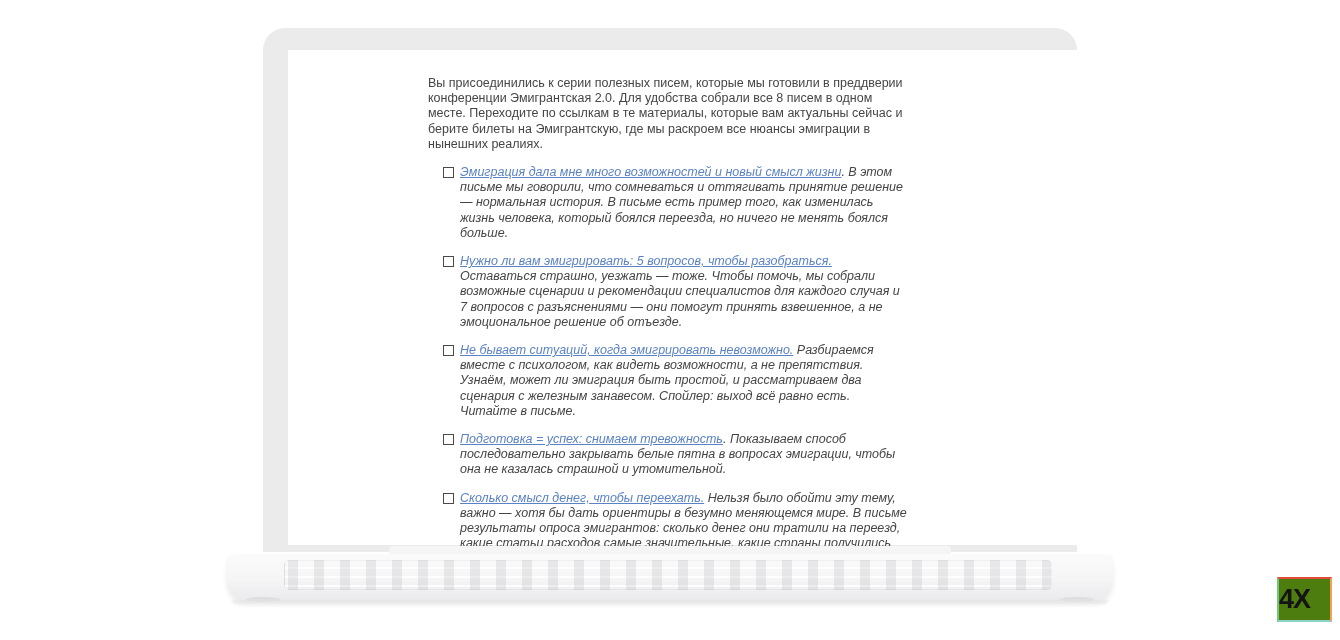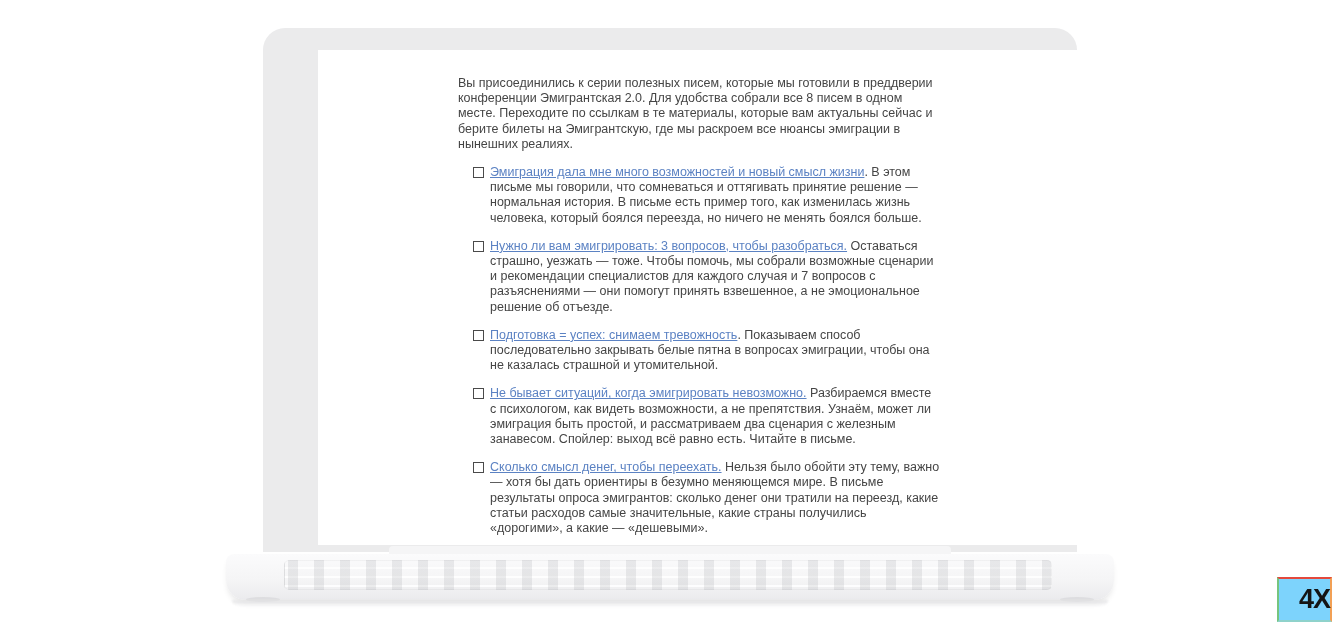--- a/index.html
+++ b/index.html
@@ -19,21 +19,20 @@
     left: 263px; top: 28px;
     width: 814px; height: 524px;
     background: #ebebec;
     border-radius: 22px 22px 0 0;
   }
   .laptop-screen {
     position: absolute;
     left: 25px; top: 22px;
     width: 878px; height: 495px;
     background: #ffffff;
-    margin-left: 30px;
   }
   .hinge-notch {
     position: absolute;
     left: 389px; top: 546px;
     width: 562px; height: 14px;
     background: #f5f5f6;
     border-radius: 4px;
   }
   .laptop-base {
     position: absolute;
@@ -78,20 +77,21 @@
     font-size: 12.5px;
     line-height: 15.2px;
     color: #454545;
   }
   .intro-paragraph { margin: 0 0 12px 0; }
   .letters-list { list-style: none; margin: 0; padding: 0; }
   .letter-item {
     position: relative;
     padding-left: 32px;
     margin-top: 13px;
+    font-style: italic;
   }
   .checkbox {
     position: absolute;
     left: 15px; top: 2px;
     width: 9px; height: 9px;
     border: 1px solid #4a4a4a;
     background: #ffffff;
     cursor: pointer;
   }
   .letter-link {
@@ -99,30 +99,30 @@
     text-decoration: underline;
     cursor: pointer;
   }
 
   
   .zoom-badge {
     position: absolute;
     left: 1277px; top: 577px;
     width: 55px; height: 45px;
     box-sizing: border-box;
-    background: #7dd3fc;
+    background: #4d7c0f;
     border-style: solid;
     border-width: 2px;
     border-top-color: #e4493c;
     border-right-color: #f2a055;
     border-bottom-color: #8fd2cb;
     border-left-color: #76c57e;
     display: flex;
     align-items: center;
-    justify-content: flex-end;
+    justify-content: flex-start;
     font-weight: 700;
     font-size: 27px;
     letter-spacing: -1px;
     color: #141414;
   }
 </style>
 </head>
 <body>
 
 <div class="stage">
@@ -135,31 +135,31 @@
 
         <ul class="letters-list">
 
           <li class="letter-item">
             <span class="checkbox"></span>
             <a class="letter-link">Эмиграция дала мне много возможностей и новый смысл жизни</a><span>. В этом письме мы говорили, что сомневаться и оттягивать принятие решение — нормальная история. В письме есть пример того, как изменилась жизнь человека, который боялся переезда, но ничего не менять боялся больше.</span>
           </li>
 
           <li class="letter-item">
             <span class="checkbox"></span>
-            <a class="letter-link">Нужно ли вам эмигрировать: 3 вопросов, чтобы разобраться.</a><span> Оставаться страшно, уезжать — тоже. Чтобы помочь, мы собрали возможные сценарии и рекомендации специалистов для каждого случая и 7 вопросов с разъяснениями — они помогут принять взвешенное, а не эмоциональное решение об отъезде.</span>
+            <a class="letter-link">Нужно ли вам эмигрировать: 5 вопросов, чтобы разобраться.</a><span> Оставаться страшно, уезжать — тоже. Чтобы помочь, мы собрали возможные сценарии и рекомендации специалистов для каждого случая и 7 вопросов с разъяснениями — они помогут принять взвешенное, а не эмоциональное решение об отъезде.</span>
+          </li>
+
+          <li class="letter-item">
+            <span class="checkbox"></span>
+            <a class="letter-link">Не бывает ситуаций, когда эмигрировать невозможно.</a><span> Разбираемся вместе с психологом, как видеть возможности, а не препятствия. Узнаём, может ли эмиграция быть простой, и рассматриваем два сценария с железным занавесом. Спойлер: выход всё равно есть. Читайте в письме.</span>
           </li>
 
           <li class="letter-item">
             <span class="checkbox"></span>
             <a class="letter-link">Подготовка = успех: снимаем тревожность</a><span>. Показываем способ последовательно закрывать белые пятна в вопросах эмиграции, чтобы она не казалась страшной и утомительной.</span>
-          </li>
-
-          <li class="letter-item">
-            <span class="checkbox"></span>
-            <a class="letter-link">Не бывает ситуаций, когда эмигрировать невозможно.</a><span> Разбираемся вместе с психологом, как видеть возможности, а не препятствия. Узнаём, может ли эмиграция быть простой, и рассматриваем два сценария с железным занавесом. Спойлер: выход всё равно есть. Читайте в письме.</span>
           </li>
 
           <li class="letter-item">
             <span class="checkbox"></span>
             <a class="letter-link">Сколько смысл денег, чтобы переехать.</a><span> Нельзя было обойти эту тему, важно — хотя бы дать ориентиры в безумно меняющемся мире. В письме результаты опроса эмигрантов: сколько денег они тратили на переезд, какие статьи расходов самые значительные, какие страны получились «дорогими», а какие — «дешевыми».</span>
           </li>
 
         </ul>
       </div>
 

